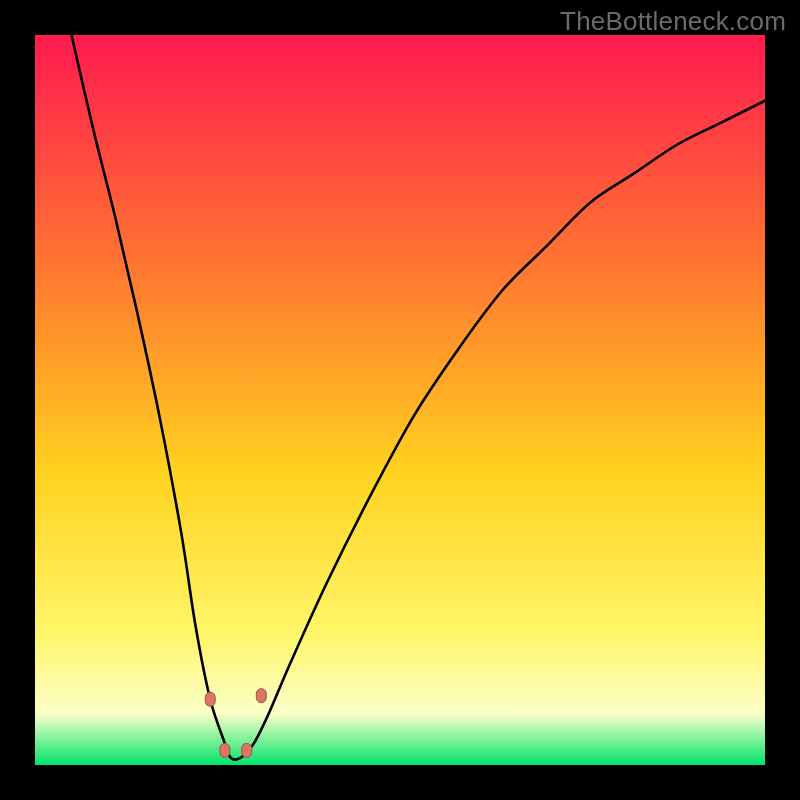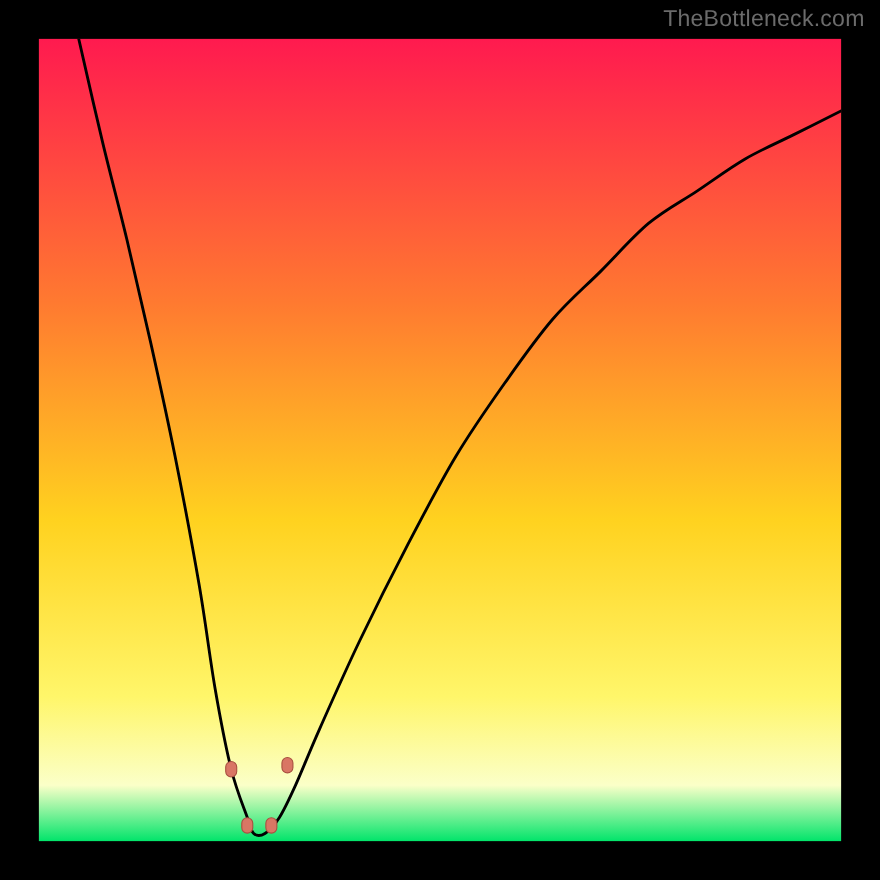--- a/index.html
+++ b/index.html
@@ -39,21 +39,21 @@
     left: 0;
     top: 0;
     width: 100%;
     height: 100%;
   }
   .watermark {
     position: absolute;
     top: 6px;
     right: 14px;
     color: #6b6b6b;
-    font-size: 21px;
+    font-size: 26px;
     font-weight: 500;
     letter-spacing: 0.2px;
     font-family: Arial, Helvetica, sans-serif;
   }
 </style>
 </head>
 <body>
 
 <div class="frame">
   <div class="watermark">TheBottleneck.com</div>

